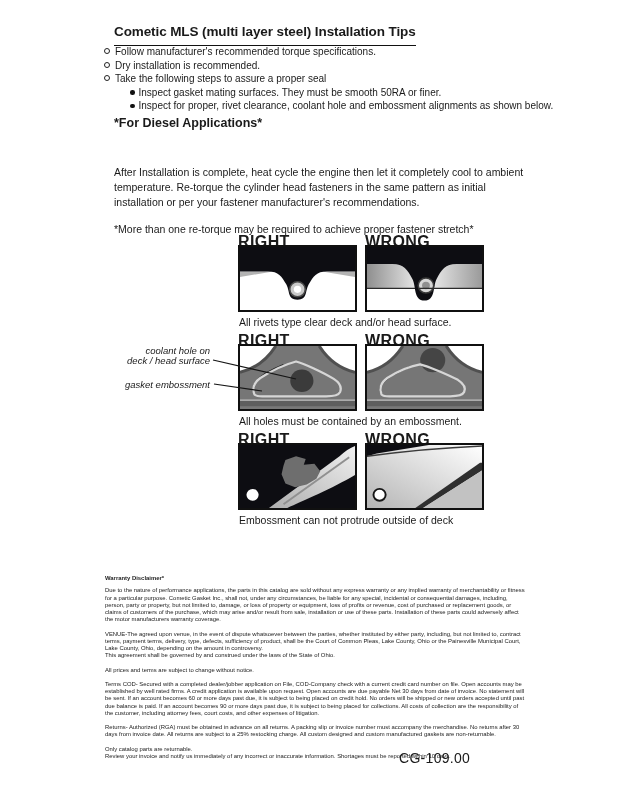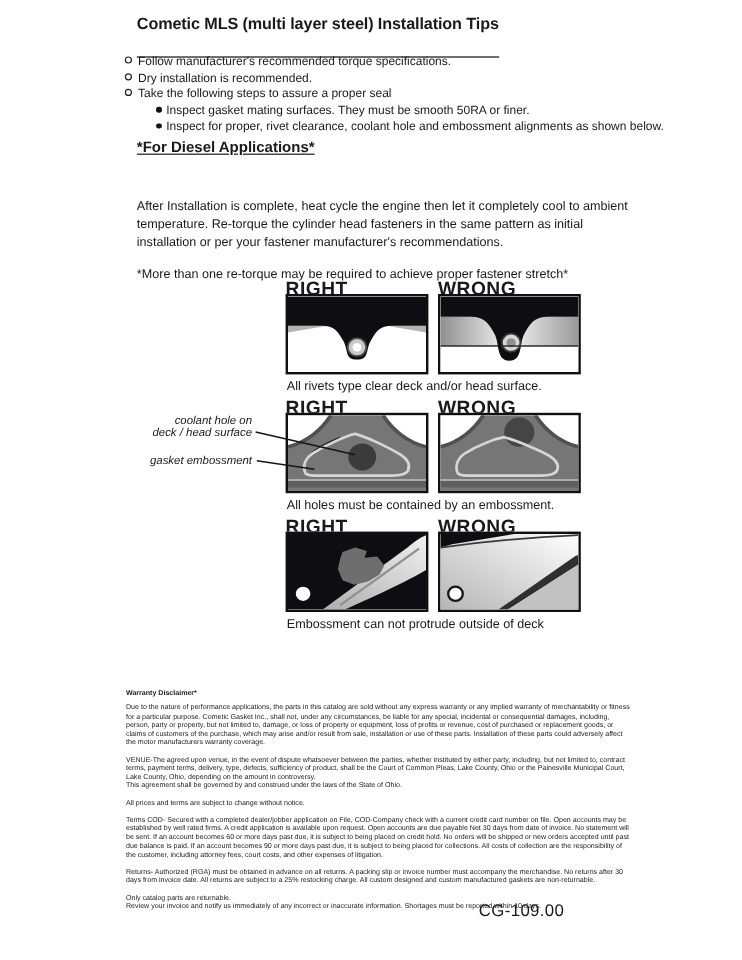--- a/index.html
+++ b/index.html
@@ -1,31 +1,31 @@
 <!DOCTYPE html>
 <html><head>
 <meta charset="utf-8">
 <style>
   html,body { margin:0; padding:0; background:#ffffff; }
   .page {
     position:relative; width:618px; height:800px; background:#ffffff;
     font-family:"Liberation Sans","DejaVu Sans",sans-serif; color:#1a1a1a; overflow:hidden;
   }
   .title {
-    position:absolute; left:114px; top:12px; margin:0;
+    position:absolute; left:114px; top:24px; margin:0;
     font-size:13.5px; font-weight:bold; letter-spacing:-0.1px;
-    border-bottom:1.7px solid #111; padding-bottom:20px; white-space:nowrap;
+    border-bottom:1.7px solid #111; padding-bottom:6px; white-space:nowrap;
   }
   .tips { position:absolute; left:104px; top:45px; font-size:10px; }
   .tip  { height:13.6px; line-height:13.6px; white-space:nowrap; }
   .tip.sub { padding-left:26px; }
   .odot { display:inline-block; width:4px; height:4px; border:1px solid #222; border-radius:50%; margin-right:5px; vertical-align:1px; }
   .fdot { display:inline-block; width:4.5px; height:4.5px; background:#111; border-radius:50%; margin-right:4px; vertical-align:1px; }
 
-  .diesel-heading { position:absolute; left:114px; top:116px; font-size:12.5px; font-weight:bold; white-space:nowrap;text-decoration:underline; }
+  .diesel-heading { position:absolute; left:114px; top:116px; font-size:12.5px; font-weight:bold; white-space:nowrap; }
   .para { position:absolute; left:114px; width:414px; margin:0; font-size:10.5px; line-height:15px; }
   .p1 { top:134px; }
   .p2 { top:165px; }
   .note { top:222px; white-space:nowrap; }
 
   .fig { position:absolute; left:238px; width:246px; }
   .fg1 { top:233px; } .fg2 { top:332px; } .fg3 { top:431px; }
   .flabel { position:absolute; top:0; width:119px; font-size:16px; font-weight:bold; letter-spacing:0.4px; }
   .flabel.l { left:0; } .flabel.r { left:127px; }
   .fbox { position:absolute; top:12px; width:115px; height:63px; border:2px solid #101010; background:#fff; }

